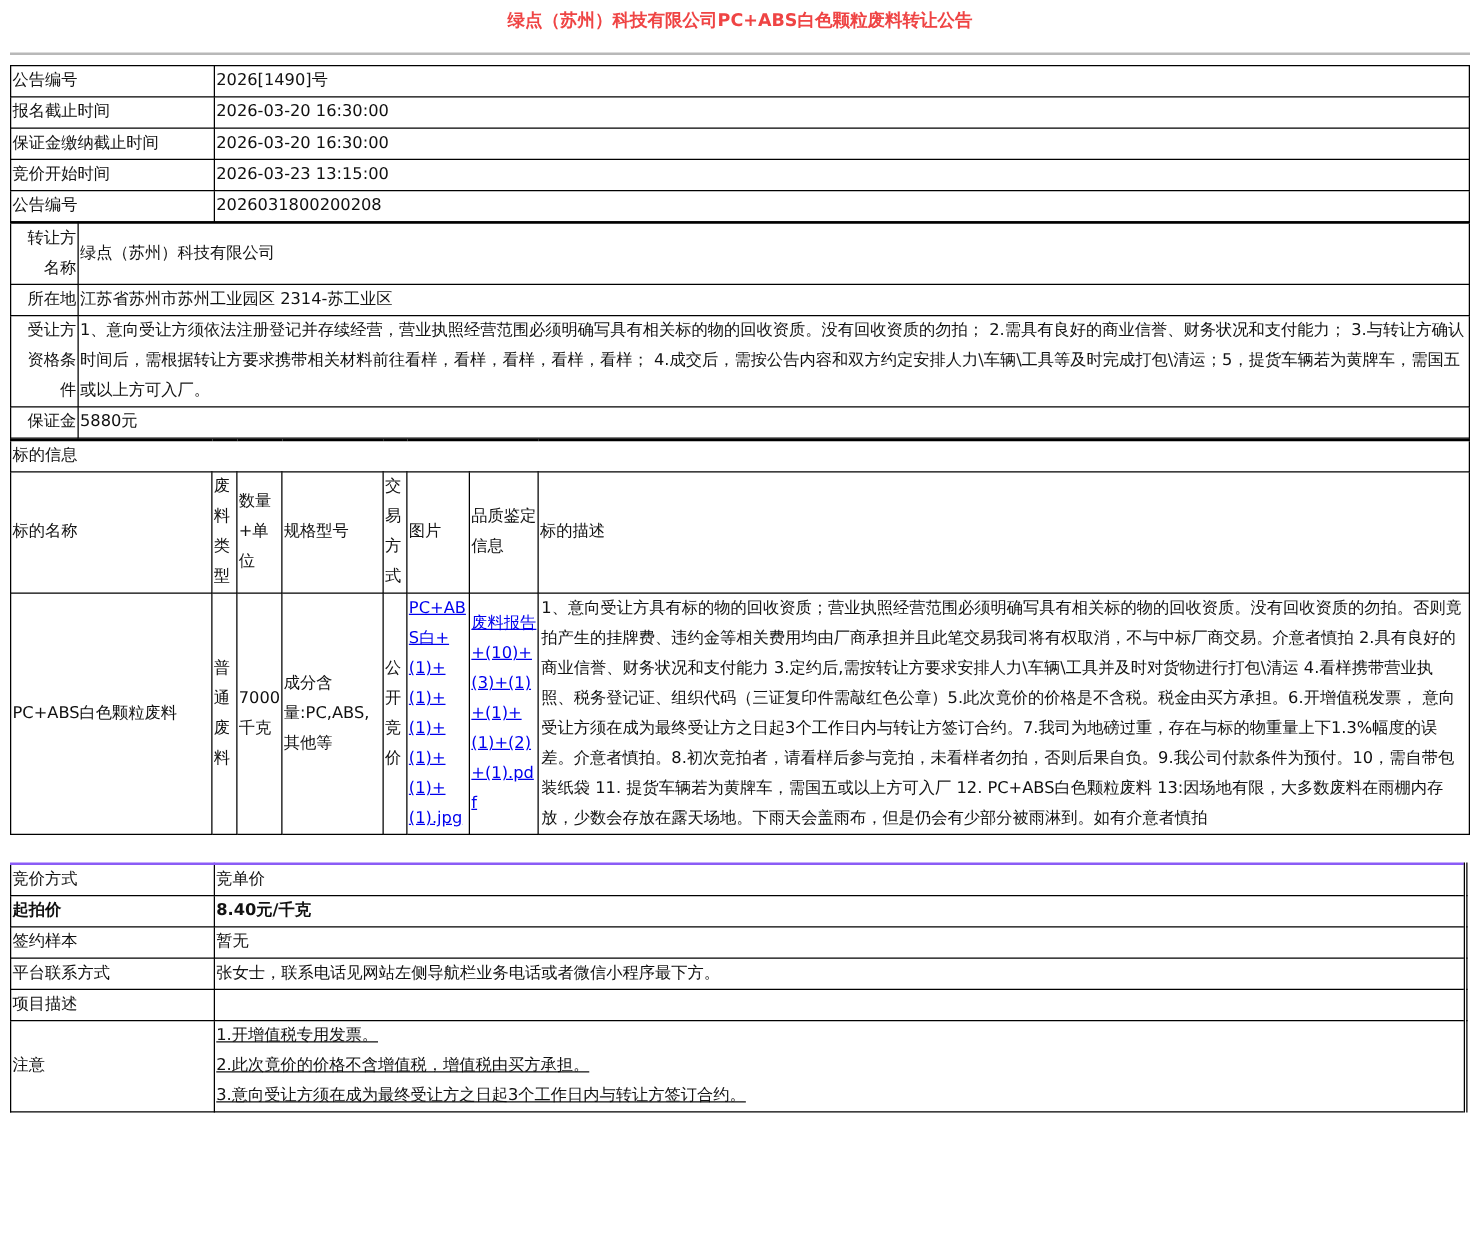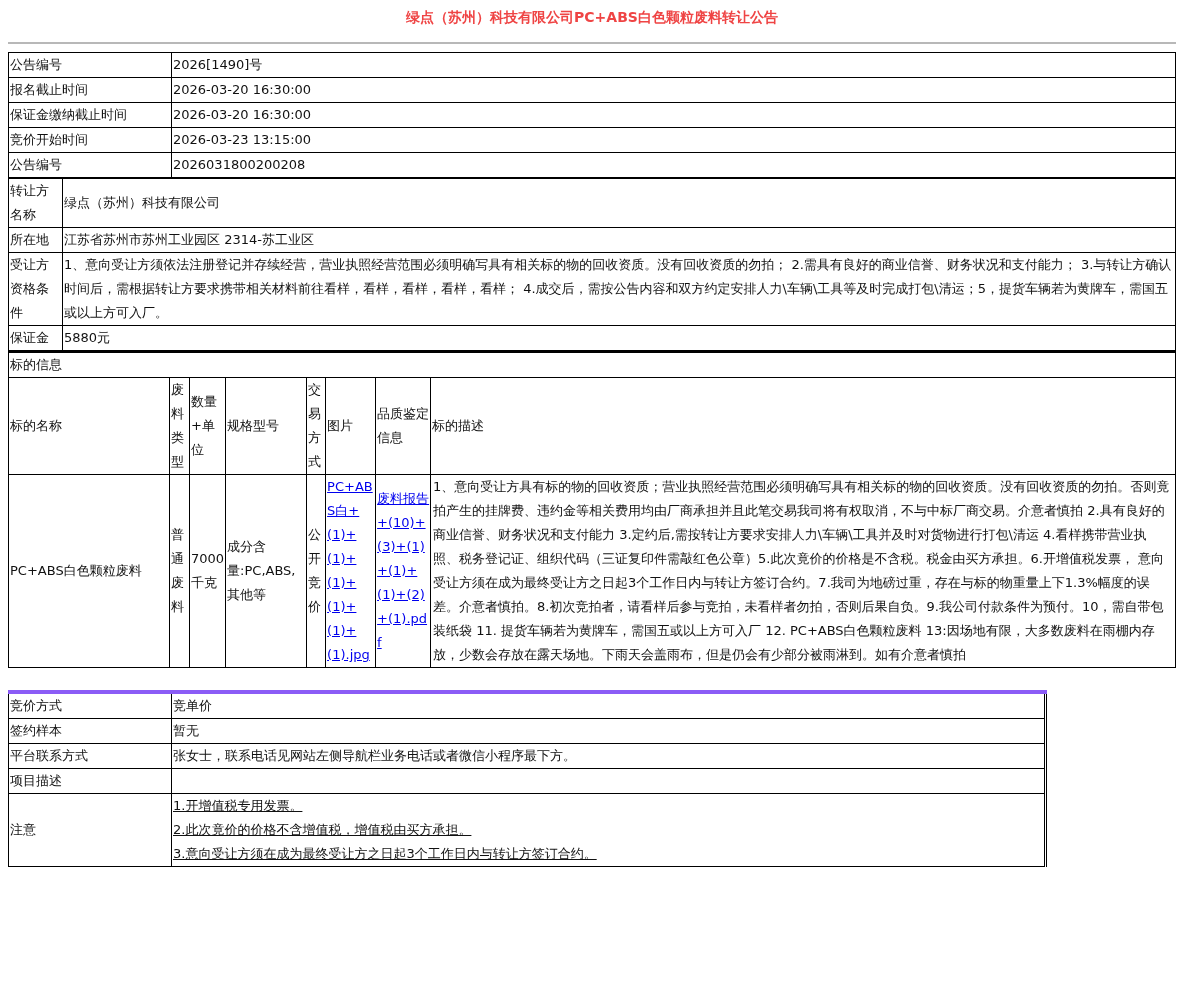--- a/index.html
+++ b/index.html
@@ -15,30 +15,30 @@
   .hr {
     position: absolute; left: 8px; top: 42px; width: 1168px; height: 0;
     border-top: 2px solid #b8b8b8;
   }
   table { border-collapse: collapse; position: absolute; left: 8px; }
   td { border: 1px solid #000; padding: 0 1px; vertical-align: middle; font-size: 13px; }
   .t1 { top: 52px; width: 1168px; }
   .t1 td { height: 24px; }
   .t1 .lbl { width: 160px; }
   .t2 { top: 177px; width: 1168px; border-top: 2px solid #000; }
-  .t2 .lbl { width: 51px; line-height: 24px; }
+  .t2 .lbl { width: 51px; line-height: 24px; text-align: right; }
   .t2 td { line-height: 24px; }
   .t3 { top: 351px; width: 1168px; border-top: 2px solid #000; }
   .t3 td { line-height: 24px; }
   .t3 .sec { text-align: left; height: 24px; }
   .t3 .hd td { height: 96px; }
   .t3 .vt { line-height: 24px; }
   .t3 a { color: #0000ee; text-decoration: underline; word-break: break-all; }
   .t3 .desc { padding-left: 2px; padding-right: 4px; margin-top: 15px; }
-  .t4 { top: 690px; width: 1039px; border-top: 4px solid #8b5cf6; border-right: 3px double #000; }
+  .t4 { top: 690px; width: 1166px; border-top: 2px solid #8b5cf6; border-right: 3px double #000; }
   .t4 td { height: 24px; }
   .t4 .lbl { width: 160px; }
   .t4 .bold td { font-weight: bold; }
   .t4 .note div { line-height: 24px; text-decoration: underline; }
 </style>
 </head>
 <body>
 
 <div class="title">绿点（苏州）科技有限公司PC+ABS白色颗粒废料转让公告</div>
 <div class="hr"></div>
@@ -116,20 +116,24 @@
   </tr>
 </tbody>
   </table>
 
 <table class="t4">
   <tbody>
       <tr>
     <td class="lbl">竞价方式</td>
     <td>竞单价</td>
   </tr>
+  <tr class="bold">
+    <td class="lbl">起拍价</td>
+    <td>8.40元/千克</td>
+  </tr>
   <tr>
     <td class="lbl">签约样本</td>
     <td>暂无</td>
   </tr>
   <tr>
     <td class="lbl">平台联系方式</td>
     <td>张女士，联系电话见网站左侧导航栏业务电话或者微信小程序最下方。</td>
   </tr>
   <tr>
     <td class="lbl">项目描述</td>

